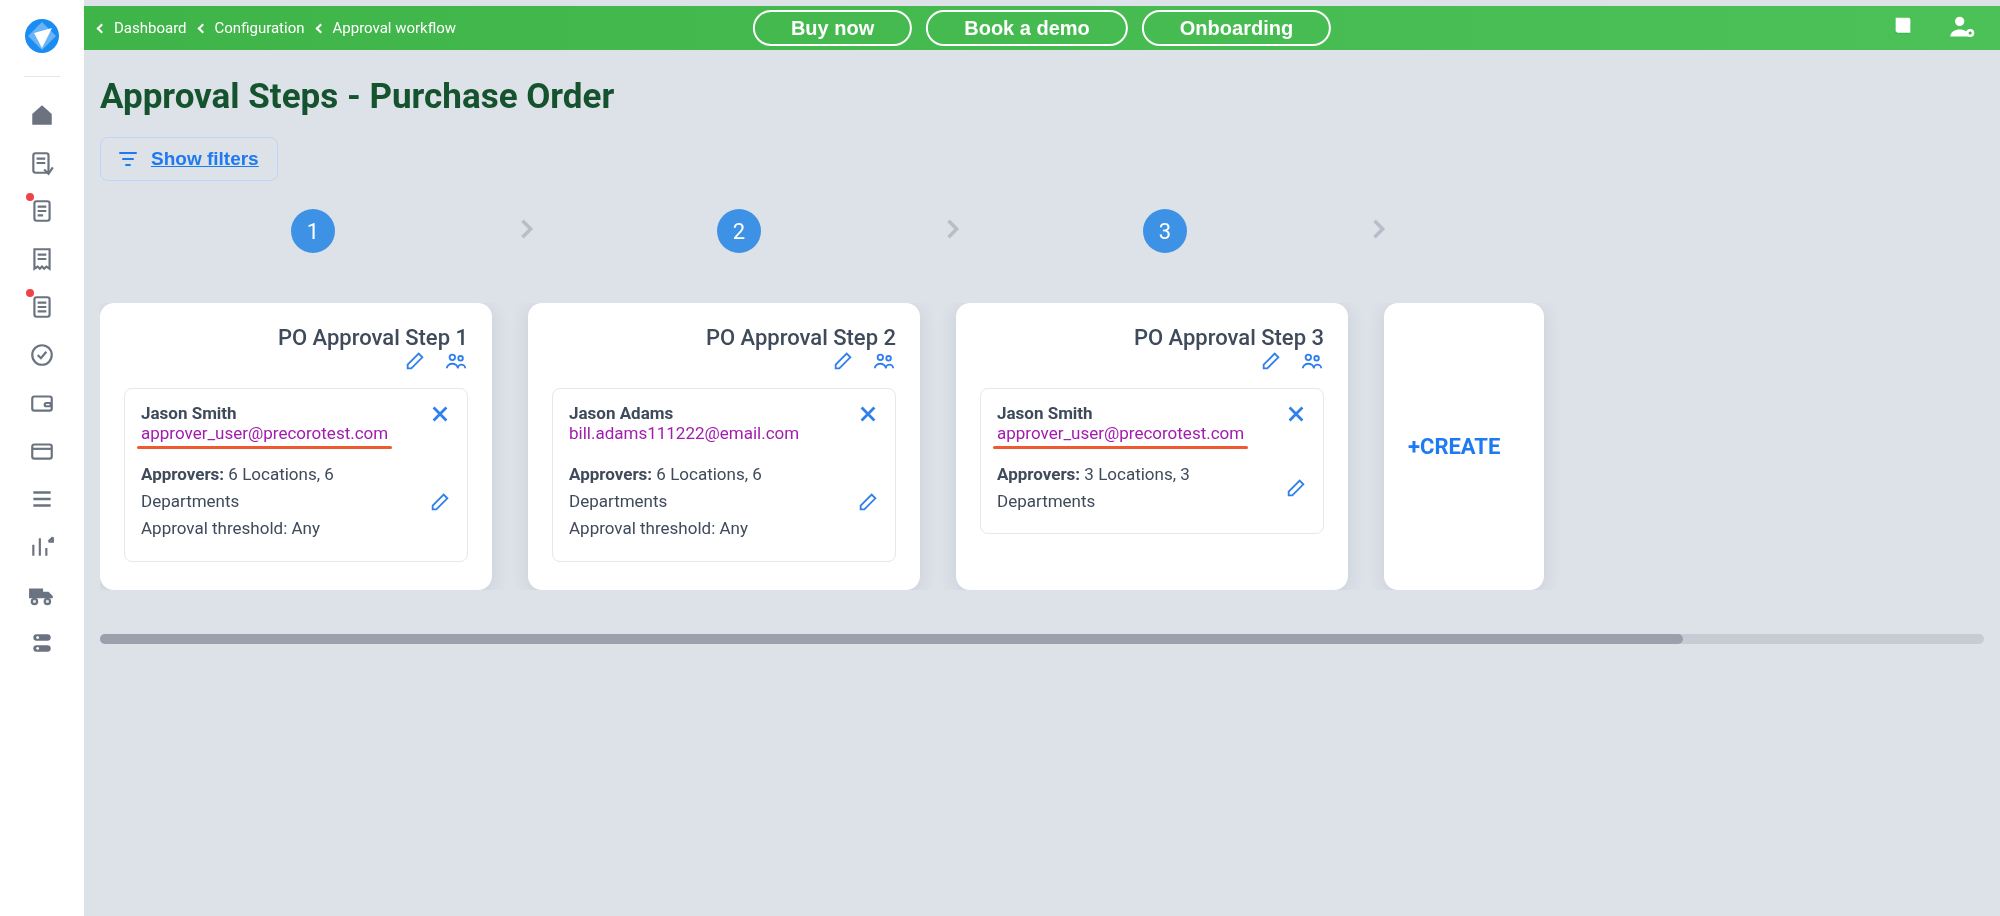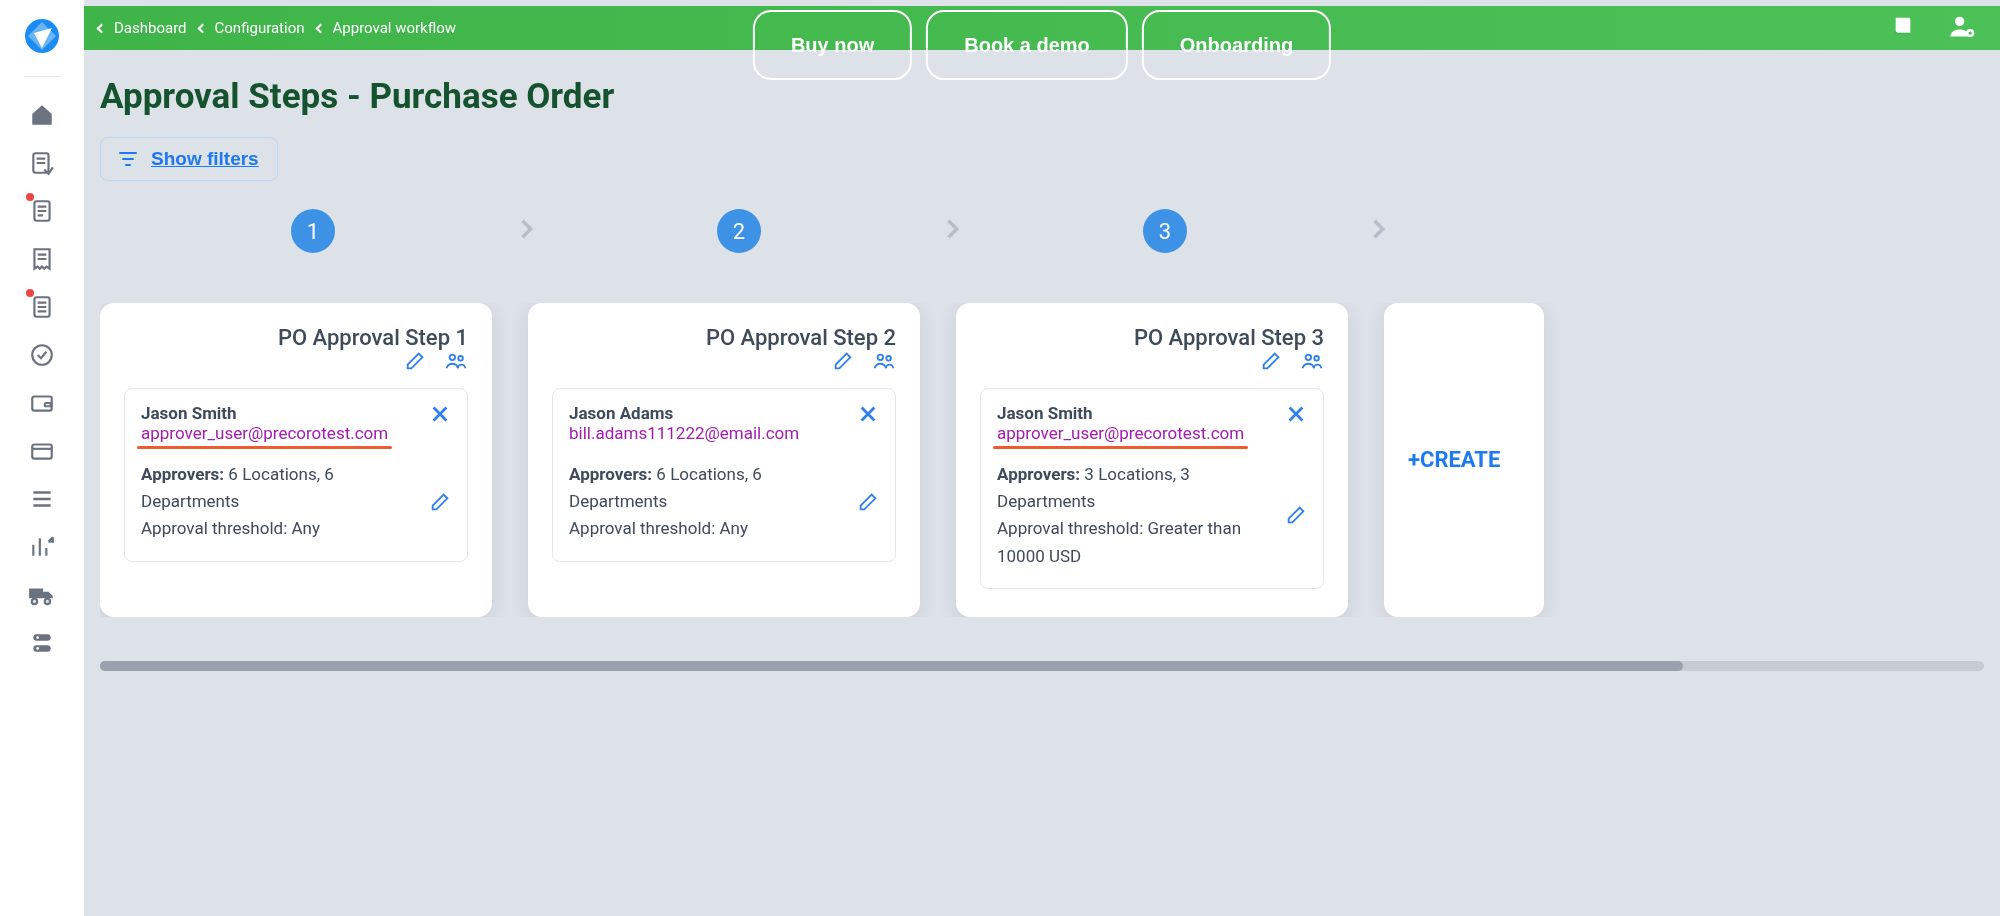--- a/index.html
+++ b/index.html
@@ -101,21 +101,21 @@
     top: 4px;
     display: flex;
     gap: 14px;
   }
   .pill-btn {
     border: 2px solid #fff;
     background: transparent;
     color: #fff;
     font-weight: 700;
     font-size: 20px;
-    padding: 19px 36px;
+    padding: 2px 36px;
     border-radius: 18px;
     cursor: pointer;
     white-space: nowrap;
     line-height: 28px;
   }
   .topbar-right {
     margin-left: auto;
     display: flex;
     align-items: center;
     gap: 34px;
@@ -577,21 +577,20 @@
               </div>
               <span class="close-x">
                 <svg width="22" height="22" viewBox="0 0 24 24" stroke="#2f80ed" stroke-width="3">
                     <path d="M5 5l14 14M19 5L5 19"></path>
                   </svg>
               </span>
             </div>
             <div class="approver-details">
               <div>
                 <div><strong>Approvers:</strong><span> 3 Locations, 3 Departments</span></div>
-                <div>Approval threshold: Greater than 10000 USD</div>
               </div>
               <span class="icon-btn" style="align-self:center;">
                 <svg width="22" height="22" viewBox="0 0 24 24" fill="none" stroke="#2f80ed" stroke-width="2">
                     <path d="M4 20h4L20 8l-4-4L4 16v4z"></path>
                   </svg>
               </span>
             </div>
           </div>
         </div>
 

